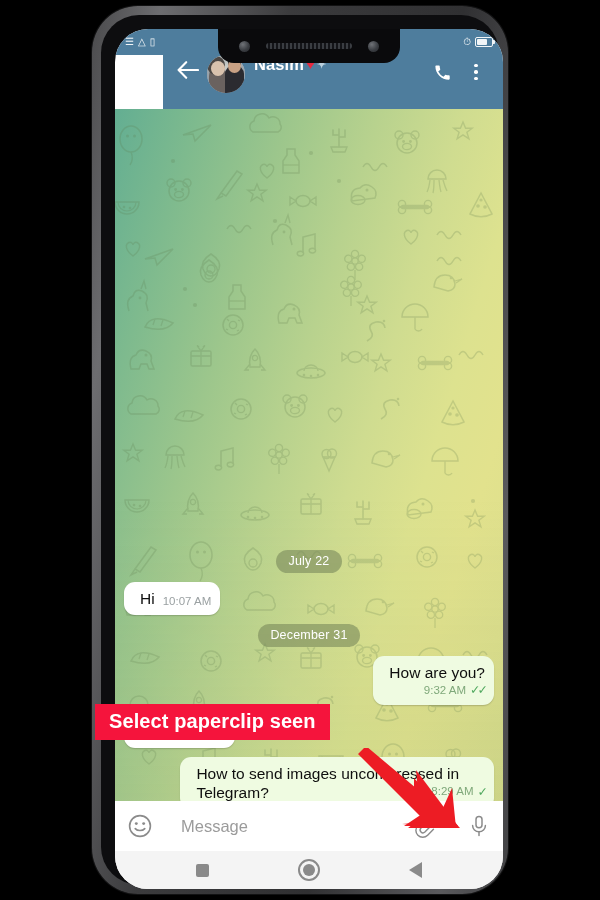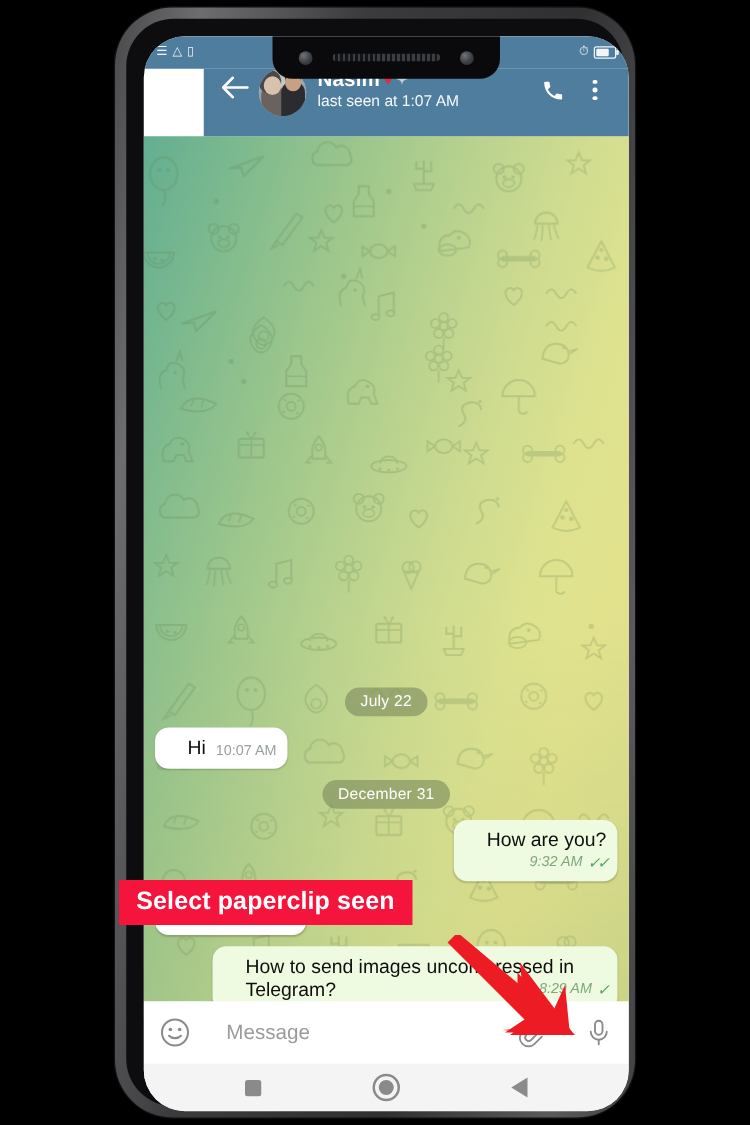--- a/index.html
+++ b/index.html
@@ -210,21 +210,21 @@
     letter-spacing: .2px;
   }
 
   .msg-row { display:flex; }
   .msg-row.in { justify-content: flex-start; }
   .msg-row.out { justify-content: flex-end; }
 
   .bubble {
     max-width: 84%;
     border-radius: 11px;
-    padding: 7px 9px 7px 26px;
+    padding: 7px 9px 7px 16px;
     box-shadow: 0 1px 1.4px rgba(0,0,0,.18);
     position: relative;
     display: flex;
     align-items: flex-end;
     flex-wrap: wrap;
     column-gap: 8px;
     row-gap: 0px;
   }
   .bubble.in { background: #ffffff; border-bottom-left-radius: 11px; }
   .bubble.out { background: #effbe1; flex-direction: column; }
@@ -238,21 +238,21 @@
   .bubble.wide { display:block; max-width: 78%; }
   .bubble.wide .meta-row { float: right; margin-top: 1px; }
 
   .meta {
     display: inline-flex; align-items: center; gap: 4px;
     font-size: 11.5px;
     white-space: nowrap;
     padding-bottom: 1px;
   }
   .meta.in { color: #9aa0a2; }
-  .meta.out { color: #7fa87a; font-style: italic; }
+  .meta.out { color: #7fa87a; }
   .ticks { color: #4fa85e; font-size: 12.5px; letter-spacing:-3px; display:inline-block; }
 
   
   #annotation-banner {
     position: absolute;
     left: 95px;
     top: 704px;
     z-index: 60;
     background: #f5143c;
     color: #ffffff;
@@ -362,21 +362,20 @@
           <span class="av-p2"></span>
             <span class="av-p2h"></span>
         </div>
 
         <div id="header-text">
           <div id="contact-name-row">
             <span>Nasim</span>
             <span id="contact-heart">♥</span>
             <span id="contact-spark">✦</span>
           </div>
-          <div id="contact-status">last seen at 1:07 AM</div>
         </div>
 
         <div class="hdr-icon">
           <svg width="19" height="19" viewBox="0 0 24 24">
             <path d="M6.6 10.8a15.1 15.1 0 0 0 6.6 6.6l2.2-2.2c.3-.3.7-.4 1-.2 1.2.4 2.4.6 3.7.6.6 0 1 .4 1 1V20c0 .6-.4 1-1 1C10.6 21 3 13.4 3 4c0-.6.4-1 1-1h3.5c.6 0 1 .4 1 1 0 1.3.2 2.5.6 3.7.1.3 0 .7-.2 1z" fill="#ffffff"></path>
           </svg>
         </div>
 
         <div class="hdr-icon">
           <span id="menu-dots">

